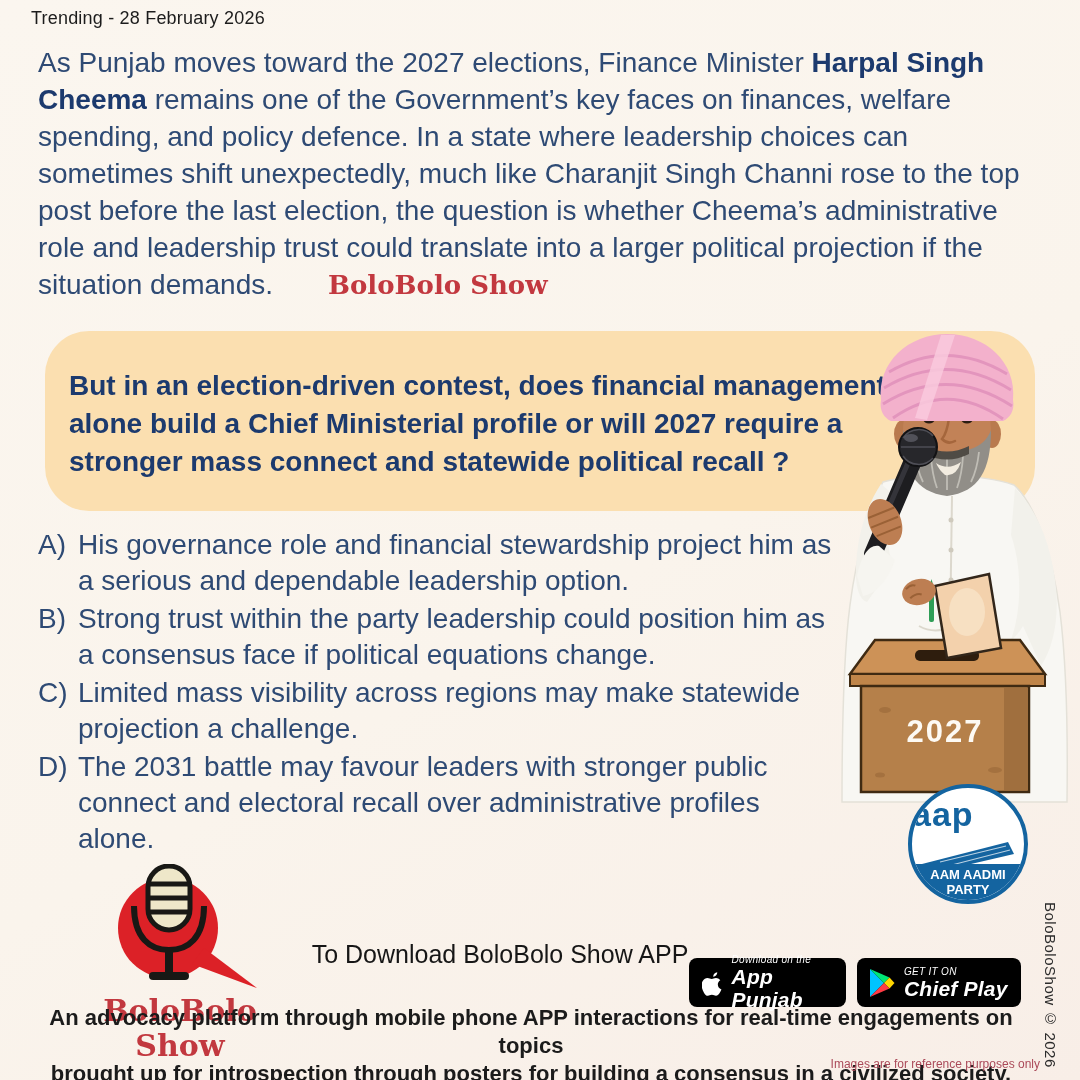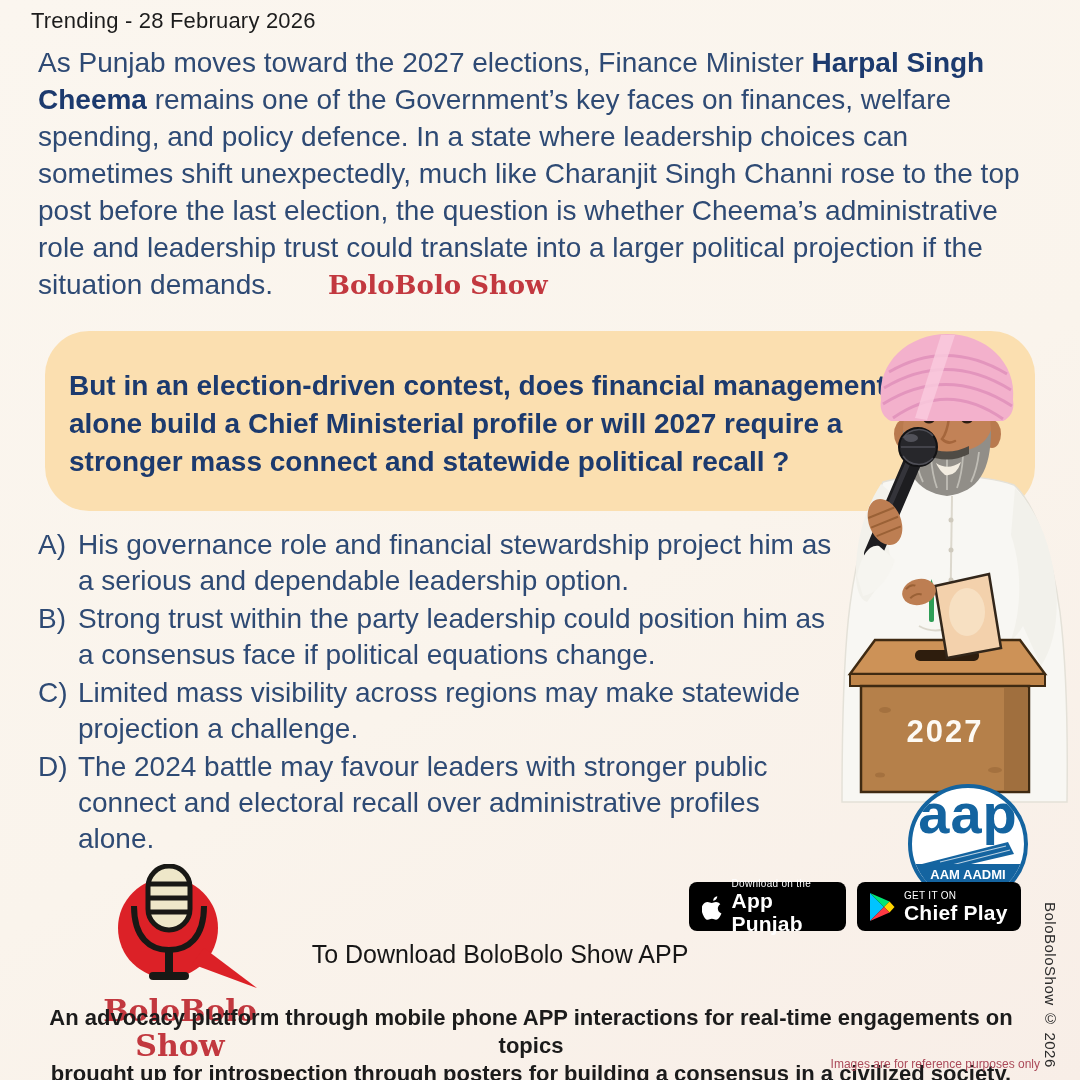--- a/index.html
+++ b/index.html
@@ -1,21 +1,21 @@
 <!DOCTYPE html>
 <html><head>
 <meta charset="utf-8">
 <style>
   html,body{margin:0;padding:0;}
   body{font-family:"Liberation Sans", sans-serif;}
   .poster{
     position:relative;width:1080px;height:1080px;overflow:hidden;
     background:linear-gradient(150deg,#fbf6ef 0%,#faf4ec 55%,#f8eee7 100%);
   }
-  .trending{position:absolute;left:31px;top:8px;font-size:22px;color:#1c1c1c;letter-spacing:0.2px;}
+  .trending{position:absolute;left:31px;top:8px;font-size:18px;color:#1c1c1c;letter-spacing:0.2px;}
   .article{position:absolute;left:38px;top:44px;width:995px;font-size:28px;line-height:37px;color:#2e4a74;}
   .article b{color:#1c3a6e;font-weight:700;}
   .inline-brand{font-family:"DejaVu Serif", serif;font-weight:700;color:#c2383f;font-size:26px;margin-left:55px;}
   .question-box{
     position:absolute;left:45px;top:331px;width:990px;height:180px;
     background:#fbdfb0;border-radius:44px;box-sizing:border-box;
   }
   .question-text{
     position:absolute;left:24px;top:36px;width:830px;
     font-size:28px;line-height:38px;font-weight:700;color:#1c3a6e;
@@ -27,36 +27,36 @@
   
   .figure-svg{position:absolute;left:815px;top:330px;}
   .ballot-year{
     position:absolute;left:870px;top:714px;width:150px;text-align:center;
     font-size:31px;font-weight:700;color:#fdfaf4;letter-spacing:2px;
   }
   .aap-logo{
     position:absolute;left:908px;top:784px;width:120px;height:120px;border-radius:50%;
     background:#ffffff;border:4px solid #1464a0;box-sizing:border-box;overflow:hidden;
   }
-  .aap-word{position:absolute;top:2px;left:0;width:100%;text-align:center;
-    font-size:56px;font-weight:700;color:#1464a0;letter-spacing:1px;line-height:48px;}
+  .aap-word{position:absolute;top:2px;left:0;width:100%;text-align:left;
+    font-size:34px;font-weight:700;color:#1464a0;letter-spacing:1px;line-height:48px;}
   .aap-broom{position:absolute;left:8px;top:52px;}
   .aap-band{position:absolute;left:0;bottom:0;width:100%;height:36px;background:#1464a0;
     color:#ffffff;text-align:center;font-weight:700;font-size:13px;line-height:15px;padding-top:3px;box-sizing:border-box;}
   
   .bolo-logo-svg{position:absolute;left:92px;top:864px;}
   .bolo-brand{
     position:absolute;left:55px;top:993px;width:250px;text-align:center;
     font-family:"DejaVu Serif", serif;font-weight:700;font-size:30px;color:#c2383f;
   }
   .download-text{position:absolute;left:305px;top:938px;width:390px;text-align:center;
     font-size:25px;line-height:33px;color:#161616;}
   .store-badge{
-    position:absolute;top:882px;height:49px;background:#000;border-radius:8px;
-    display:flex;align-items:center;padding:0 13px;gap:9px;box-sizing:border-box;color:#fff;
+    position:absolute;top:958px;height:49px;background:#000;border-radius:8px;
+    display:flex;align-items:center;padding:0 13px;gap:9px;box-sizing:border-box;color:#fff;font-style:italic;
   }
   .badge-appstore{left:689px;width:157px;}
   .badge-gplay{left:857px;width:164px;}
   .badge-text{display:flex;flex-direction:column;justify-content:center;}
   .badge-small{font-size:10px;line-height:11px;letter-spacing:0.3px;}
   .badge-big{font-size:21px;line-height:23px;font-weight:700;letter-spacing:0.2px;}
   .tagline{position:absolute;left:25px;top:1004px;width:1012px;text-align:center;
     font-size:22px;line-height:28px;font-weight:700;color:#1b1b1b;}
   .copyright-vertical{
     position:absolute;left:1042px;top:902px;height:178px;
@@ -86,21 +86,21 @@
     <div class="option">
       <span class="opt-label">B)</span>
       <span class="opt-text">Strong trust within the party leadership could position him as a consensus face if political equations change.</span>
     </div>
     <div class="option">
       <span class="opt-label">C)</span>
       <span class="opt-text">Limited mass visibility across regions may make statewide projection a challenge.</span>
     </div>
     <div class="option">
       <span class="opt-label">D)</span>
-      <span class="opt-text">The 2024 battle may favour leaders with stronger public connect and electoral recall over administrative profiles alone.</span>
+      <span class="opt-text">The 2031 battle may favour leaders with stronger public connect and electoral recall over administrative profiles alone.</span>
     </div>
   </div>
 
   <svg class="figure-svg" width="265" height="475" viewBox="0 0 265 475">
 
     <path d="M68,152 C58,170 42,220 35,275 C29,320 27,385 27,472 L252,472 C253,400 251,330 245,282 C237,224 221,175 199,155 C165,143 100,143 68,152 Z" fill="#f8f7f3" stroke="#e4e1d8" stroke-width="1.5"></path>
     <path d="M66,154 C50,178 40,212 41,248 C42,262 46,270 52,272 L78,235 C70,215 72,190 84,170 Z" fill="#f2f1eb"></path>
     <path d="M200,158 C224,182 237,218 241,258 C244,290 238,318 226,336 L196,310 C206,282 208,240 196,205 Z" fill="#f2f1eb"></path>
     <path d="M226,336 C214,354 192,364 172,366 L158,330 C178,324 198,314 208,296 Z" fill="#f8f7f3"></path>
     <path d="M110,150 Q132,164 156,150" fill="none" stroke="#dcd8cd" stroke-width="2"></path>

